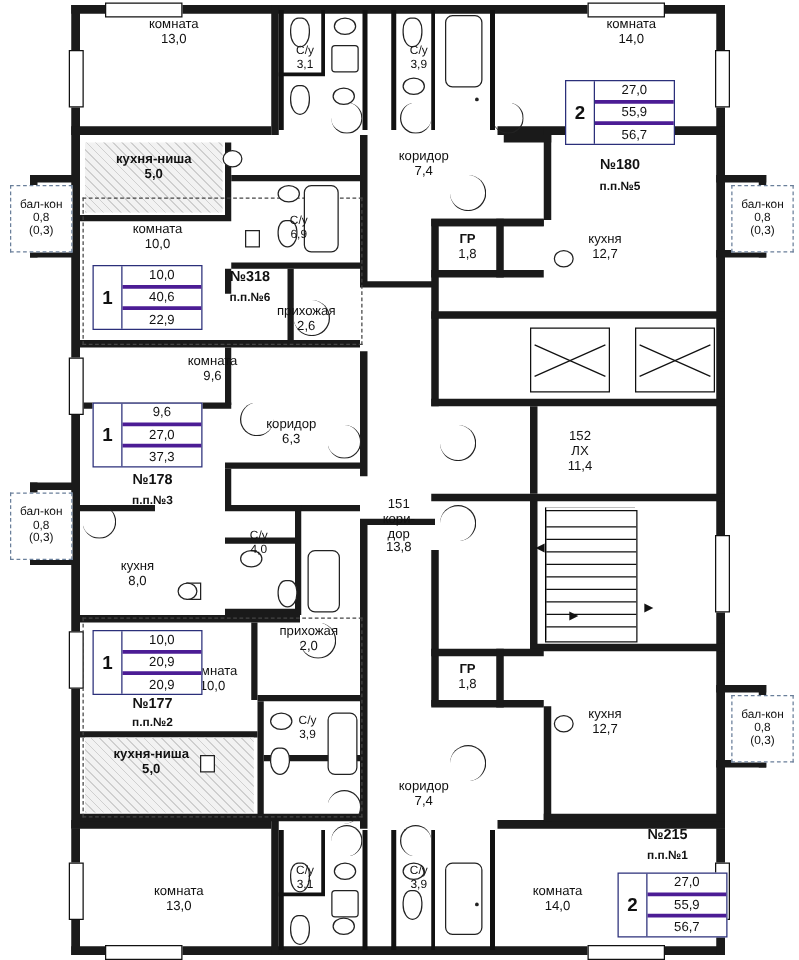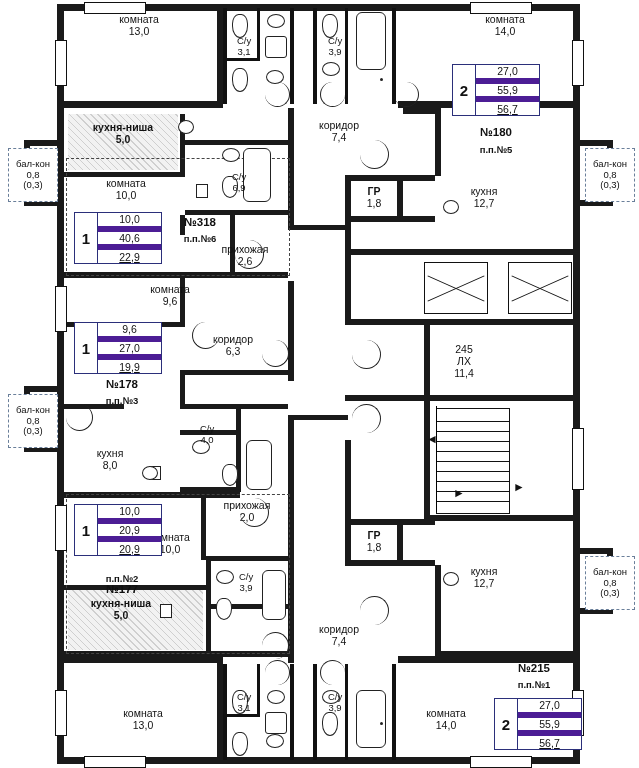--- a/index.html
+++ b/index.html
@@ -19,22 +19,22 @@
   
   .balc{position:absolute;border:1px dashed #6a7f9a;background:#fff;}
   .balc .lbl{position:static;}
 
   
   .spec{position:absolute;border:1.6px solid #2b2f7a;background:#fff;display:flex;}
   .spec .rooms{width:22px;display:flex;align-items:center;justify-content:center;
     font-size:15px;font-weight:bold;color:#111;border-right:1.6px solid #2b2f7a;}
   .spec .vals{flex:1;display:flex;flex-direction:column;}
   .spec .vals div{flex:1;display:flex;align-items:center;justify-content:center;
-    font-size:10.5px;color:#111;border-bottom:6px solid #4c1d95;}
-  .spec .vals div:last-child{border-bottom:none;text-decoration:underline;}
+    font-size:10.5px;color:#111;border-bottom:3px solid #4c1d95;}
+  .spec .vals div:last-child{border-bottom:none;}
 
   
   .hatch{position:absolute;
     background-image:repeating-linear-gradient(45deg,#cfcfcf 0 1px,transparent 1px 5px);
     background-color:#f2f2f2;}
 
   
   .hl{position:absolute;border:1.4px dashed #444;}
 
   
@@ -441,23 +441,29 @@
   <div class="lbl sm" style="left:229px;top:692px;width:30px;">
     <span class="t">С/у</span>
     <span class="t">3,1</span>
   </div>
 
   <div class="lbl sm" style="left:320px;top:692px;width:30px;">
     <span class="t">С/у</span>
     <span class="t">3,9</span>
   </div>
 
+  <div class="lbl md" style="left:292px;top:398px;width:54px;">
+    <span class="t">151</span>
+    <span class="t">кори-</span>
+    <span class="t">дор</span>
+    <span class="t">13,8</span>
+  </div>
 
   <div class="lbl md" style="left:432px;top:344px;width:64px;">
-    <span class="t">245</span>
+    <span class="t">152</span>
     <span class="t">ЛХ</span>
     <span class="t">11,4</span>
   </div>
 
 
   <div class="spec" style="left:452px;top:64px;width:86px;height:50px;">
     <div class="rooms">2</div>
     <div class="vals">
       <div>27,0</div>
       <div>55,9</div>
@@ -476,35 +482,35 @@
     </div>
   </div>
   <div class="lbl lg b" style="left:162px;top:216px;width:76px;">№318</div>
   <div class="lbl sm b" style="left:162px;top:234px;width:76px;">п.п.№6</div>
 
   <div class="spec" style="left:74px;top:322px;width:86px;height:50px;">
     <div class="rooms">1</div>
     <div class="vals">
       <div>9,6</div>
       <div>27,0</div>
-      <div>19,9</div>
+      <div>37,3</div>
     </div>
   </div>
   <div class="lbl lg b" style="left:70px;top:378px;width:104px;">№178</div>
   <div class="lbl sm b" style="left:70px;top:396px;width:104px;">п.п.№3</div>
 
   <div class="spec" style="left:74px;top:504px;width:86px;height:50px;">
     <div class="rooms">1</div>
     <div class="vals">
       <div>10,0</div>
       <div>20,9</div>
       <div>20,9</div>
     </div>
   </div>
-  <div class="lbl lg b" style="left:70px;top:557px;width:104px;margin-top:26px;">№177</div>
+  <div class="lbl lg b" style="left:70px;top:557px;width:104px;">№177</div>
   <div class="lbl sm b" style="left:70px;top:574px;width:104px;">п.п.№2</div>
 
   <div class="spec" style="left:494px;top:698px;width:86px;height:50px;">
     <div class="rooms">2</div>
     <div class="vals">
       <div>27,0</div>
       <div>55,9</div>
       <div>56,7</div>
     </div>
   </div>

